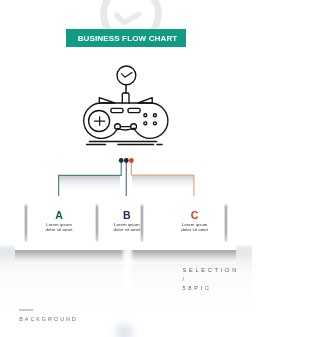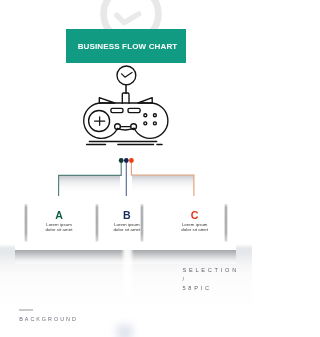--- a/index.html
+++ b/index.html
@@ -1,21 +1,21 @@
 <!DOCTYPE html>
 <html><head>
 <meta charset="utf-8">
 <style>
   html,body{margin:0;padding:0;}
   body{width:252px;height:337px;overflow:hidden;font-family:"Liberation Sans",sans-serif;background:#ffffff;}
   #stage{position:relative;width:252px;height:337px;background:#fff;overflow:hidden;}
   .bg-grad{position:absolute;left:0;top:0;width:252px;height:337px;
      background:linear-gradient(180deg,#ffffff 0%,#ffffff 72.4%,#e6e9eb 73.6%,#e5e8ea 74.8%,#e8eaec 75.7%,#f1f2f4 77.5%,#f7f7f8 79.2%,#fbfbfc 81.5%,#fdfdfe 86%,#ffffff 93%,#ffffff 100%);}
   .wm{position:absolute;left:100px;top:-17px;width:62px;height:62px;}
-  .banner{position:absolute;left:66.2px;top:29.4px;width:119.5px;height:34px;background:#119b82;color:#fff;
+  .banner{position:absolute;left:66.2px;top:29.4px;width:119.5px;height:18px;background:#119b82;color:#fff;
      display:flex;align-items:center;justify-content:center;font-size:8.05px;font-weight:bold;letter-spacing:.12px;padding-left:3.2px;padding-top:1.2px;box-sizing:border-box;}
   .hero{position:absolute;left:70px;top:60px;width:112px;height:90px;}
 
   
   .conn{position:absolute;left:0;top:150px;width:252px;height:62px;}
   .cshadow{position:absolute;height:16px;background:linear-gradient(180deg,rgba(120,126,140,.42) 0%,rgba(150,155,168,.20) 35%,rgba(180,185,196,.07) 70%,rgba(255,255,255,0) 100%);}
 
   
   .panel{position:absolute;left:14.8px;top:196px;width:221.4px;height:54.4px;background:#fff;
      }

